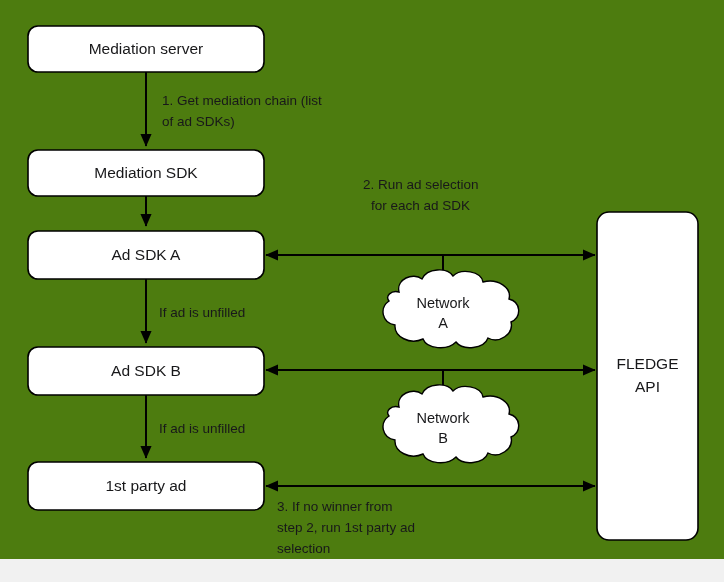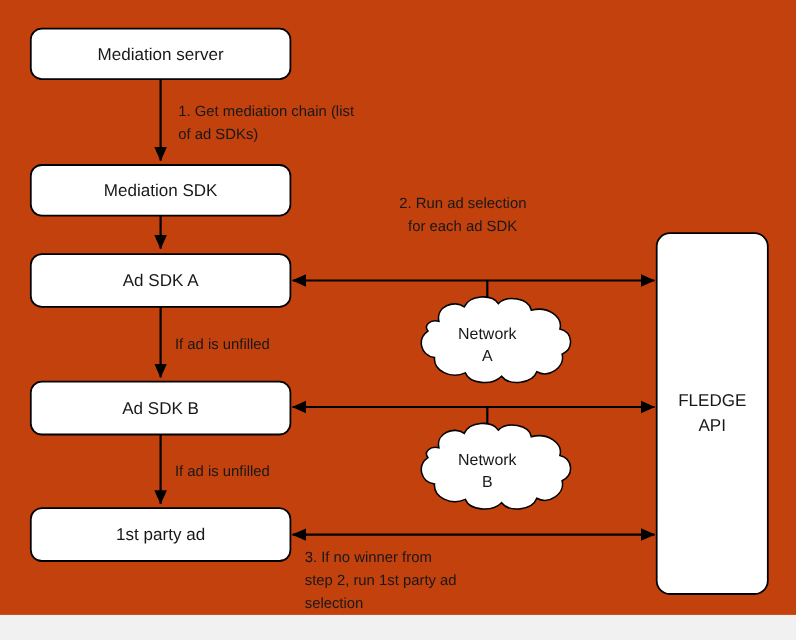--- a/index.html
+++ b/index.html
@@ -10,21 +10,21 @@
     width: 724px;
     height: 582px;
     background: #f1f1f1;
     font-family: "Liberation Sans", sans-serif;
     overflow: hidden;
   }
   #canvas {
     position: relative;
     width: 724px;
     height: 559px;
-    background: #c2410c;
+    background: #4d7c0f;
   }
   svg.diagram {
     position: absolute;
     top: 0;
     left: 0;
     width: 724px;
     height: 582px;
   }
   .node-box {
     fill: #ffffff;

